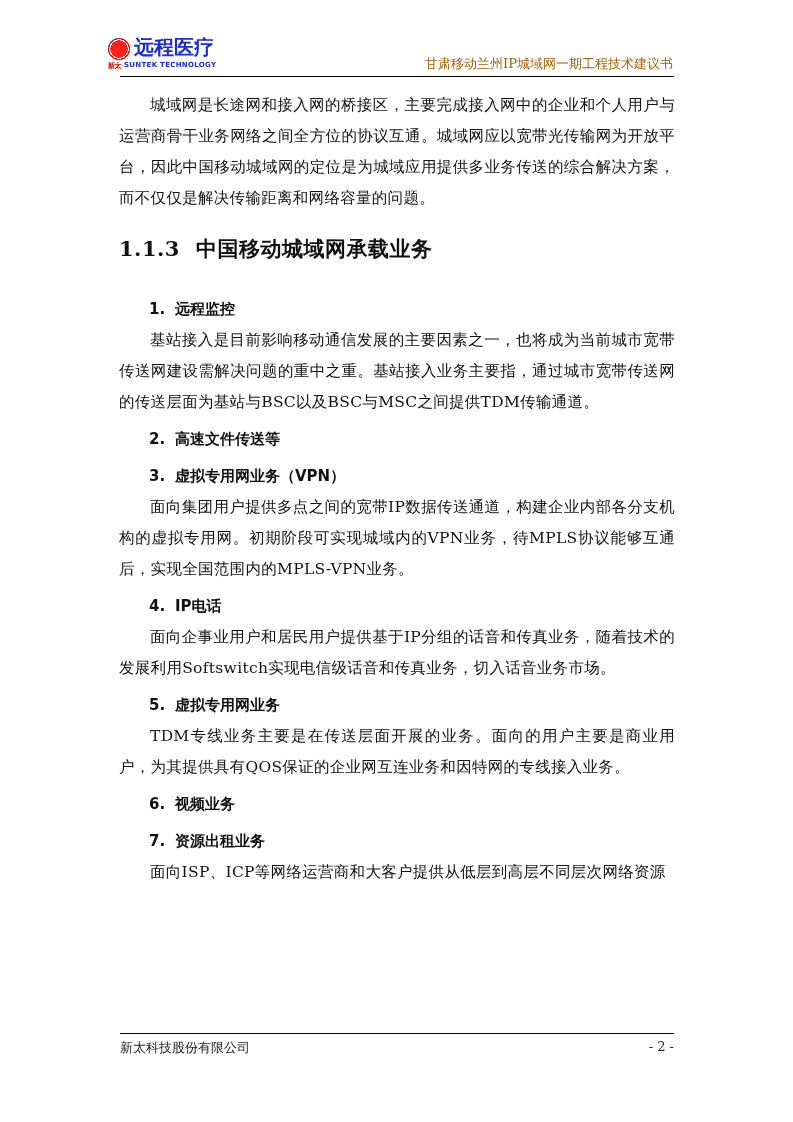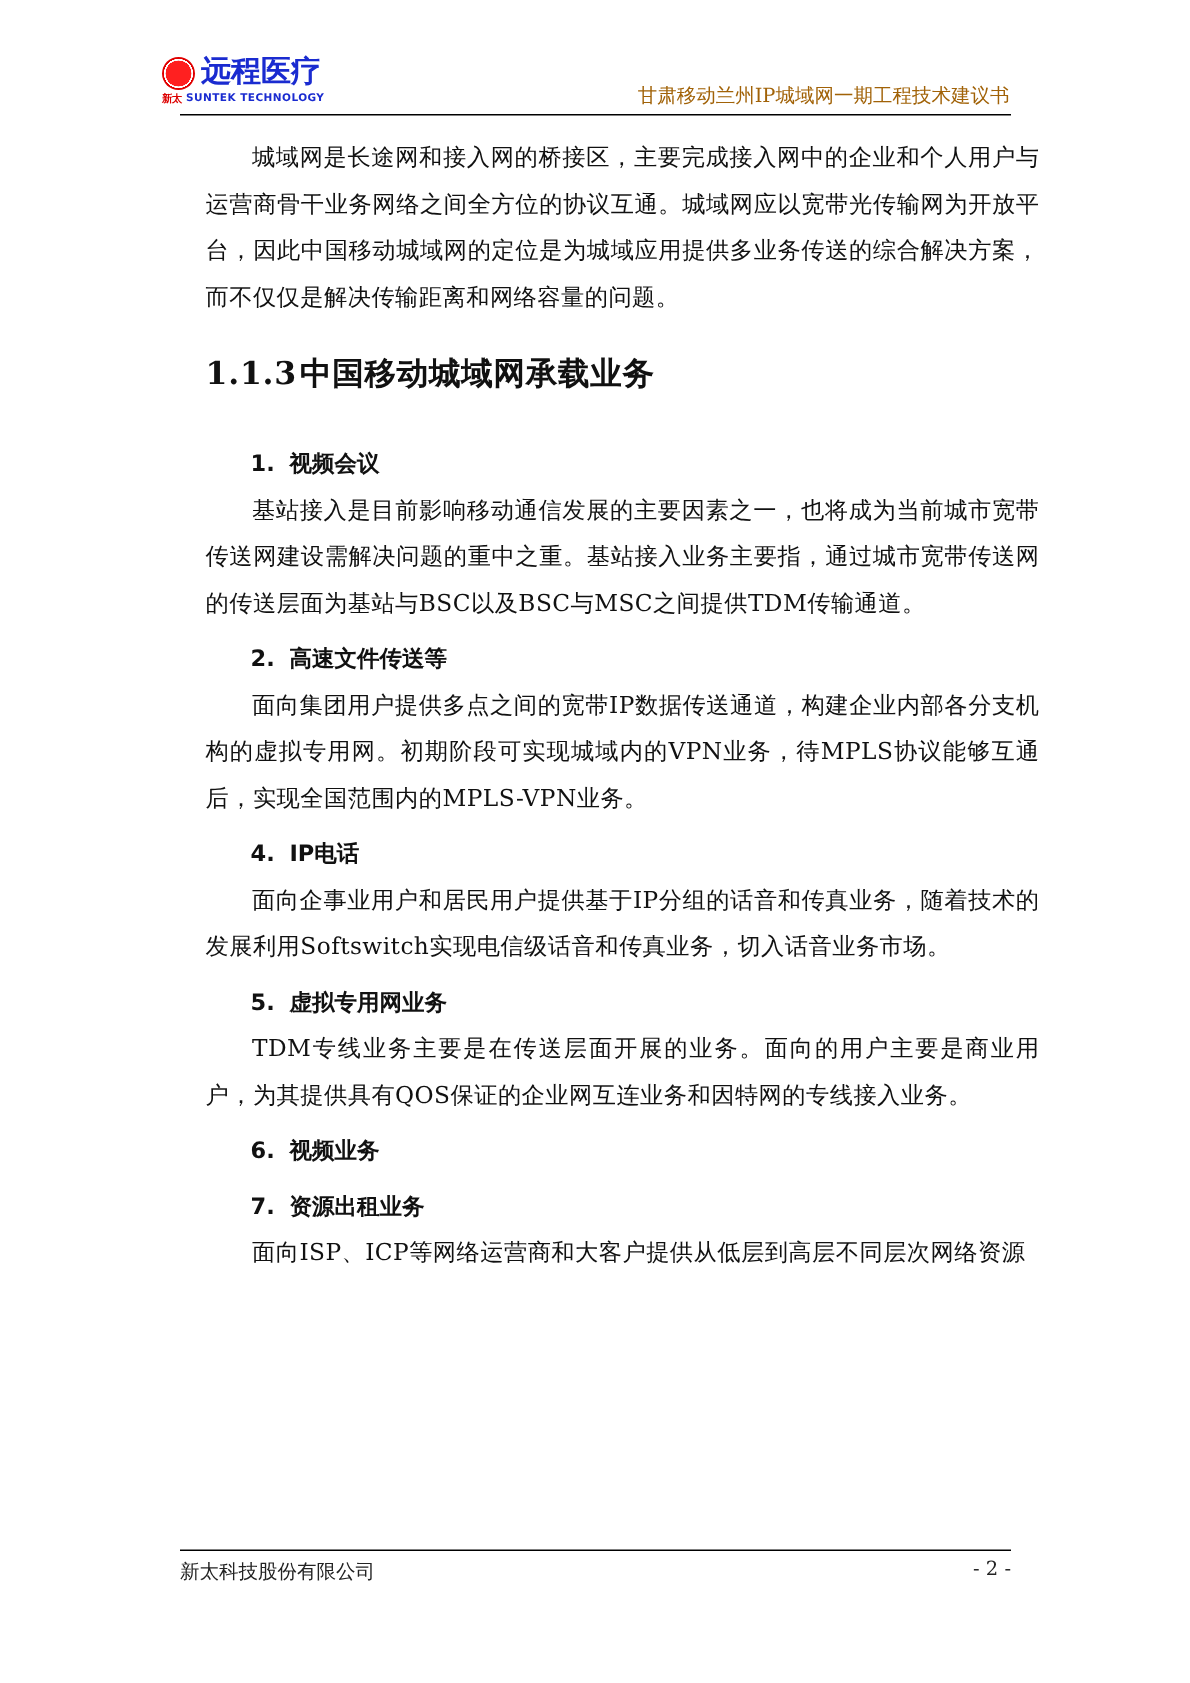--- a/index.html
+++ b/index.html
@@ -11,24 +11,24 @@
   .header { position: absolute; left: 0; top: 0; width: 793px; height: 80px; }
   .logo { position: absolute; left: 108px; top: 38px; width: 130px; height: 34px; }
   .logo-mark { position: absolute; left: 0; top: 0; width: 22px; height: 22px; border-radius: 50%;
     background: radial-gradient(circle at 50% 50%, #ff2020 0 55%, #fff 56% 62%, #e00000 63% 100%); }
   .logo-mark-sub { position: absolute; left: 0; top: 23px; font-size: 7px; font-weight: bold; color: #d00; font-family: Liberation Mono, monospace; letter-spacing: -0.5px; }
   .logo-cn { position: absolute; left: 26px; top: -3px; font-size: 20px; font-weight: bold; color: #1a2bd0; font-family: "DejaVu Sans", sans-serif; letter-spacing: 0px; line-height: 24px; }
   .logo-en { position: absolute; left: 16px; top: 23px; font-size: 7px; font-weight: bold; color: #1a2bd0; font-family: "DejaVu Sans", sans-serif; letter-spacing: 0.3px; white-space: nowrap; }
   .header-title { position: absolute; right: 120px; top: 55px; font-size: 13px; color: #a16207; white-space: nowrap; }
   .header-rule { position: absolute; left: 120px; top: 76px; width: 554px; height: 0; border-top: 1.5px solid #000; }
 
-  .content { position: absolute; left: 137px; top: 90px; width: 556px; }
+  .content { position: absolute; left: 119px; top: 90px; width: 556px; }
   p.body { margin: 0; font-size: 15.5px; line-height: 31px; text-indent: 31px; text-align: justify; letter-spacing: 0.3px; }
   h3.section { margin: 20px 0 0 0; font-size: 21px; font-weight: bold; line-height: 30px; height: 44px; font-family: "DejaVu Serif", serif; letter-spacing: 0.5px; }
-  h3 .num { margin-right: 2px; }
+  h3 .num { margin-right: 16px; }
   .item-title { font-size: 15px; font-weight: bold; line-height: 31px; margin: 6px 0 0 30px; font-family: "DejaVu Sans", sans-serif; }
   .item-title .num { display: inline-block; width: 26px; }
   .item-title.first { margin-top: 16px; }
 
   .footer-rule { position: absolute; left: 120px; top: 1033px; width: 554px; border-top: 1px solid #000; }
   .footer-left { position: absolute; left: 120px; top: 1039px; font-size: 13px; color: #222; }
   .footer-right { position: absolute; right: 119px; top: 1039px; font-size: 13px; color: #222; }
 </style>
 </head>
 <body>
@@ -44,25 +44,26 @@
   <div class="header-rule"></div>
 </div>
 
 <div class="content">
   <p class="body">城域网是长途网和接入网的桥接区，主要完成接入网中的企业和个人用户与运营商骨干业务网络之间全方位的协议互通。城域网应以宽带光传输网为开放平台，因此中国移动城域网的定位是为城域应用提供多业务传送的综合解决方案，而不仅仅是解决传输距离和网络容量的问题。</p>
 
   <h3 class="section">
     <span class="num">1.1.3</span><span>中国移动城域网承载业务</span>
   </h3>
 
-  <div class="item-title first"><span class="num">1.</span><span>视频会议</span></div>
+  <div class="item-title first"><span class="num">1.</span><span>远程监控</span></div>
   <p class="body">基站接入是目前影响移动通信发展的主要因素之一，也将成为当前城市宽带传送网建设需解决问题的重中之重。基站接入业务主要指，通过城市宽带传送网的传送层面为基站与BSC以及BSC与MSC之间提供TDM传输通道。</p>
 
   <div class="item-title"><span class="num">2.</span><span>高速文件传送等</span></div>
 
+  <div class="item-title"><span class="num">3.</span><span>虚拟专用网业务（VPN）</span></div>
   <p class="body">面向集团用户提供多点之间的宽带IP数据传送通道，构建企业内部各分支机构的虚拟专用网。初期阶段可实现城域内的VPN业务，待MPLS协议能够互通后，实现全国范围内的MPLS-VPN业务。</p>
 
   <div class="item-title"><span class="num">4.</span><span>IP电话</span></div>
   <p class="body">面向企事业用户和居民用户提供基于IP分组的话音和传真业务，随着技术的发展利用Softswitch实现电信级话音和传真业务，切入话音业务市场。</p>
 
   <div class="item-title"><span class="num">5.</span><span>虚拟专用网业务</span></div>
   <p class="body">TDM专线业务主要是在传送层面开展的业务。面向的用户主要是商业用户，为其提供具有QOS保证的企业网互连业务和因特网的专线接入业务。</p>
 
   <div class="item-title"><span class="num">6.</span><span>视频业务</span></div>
 

